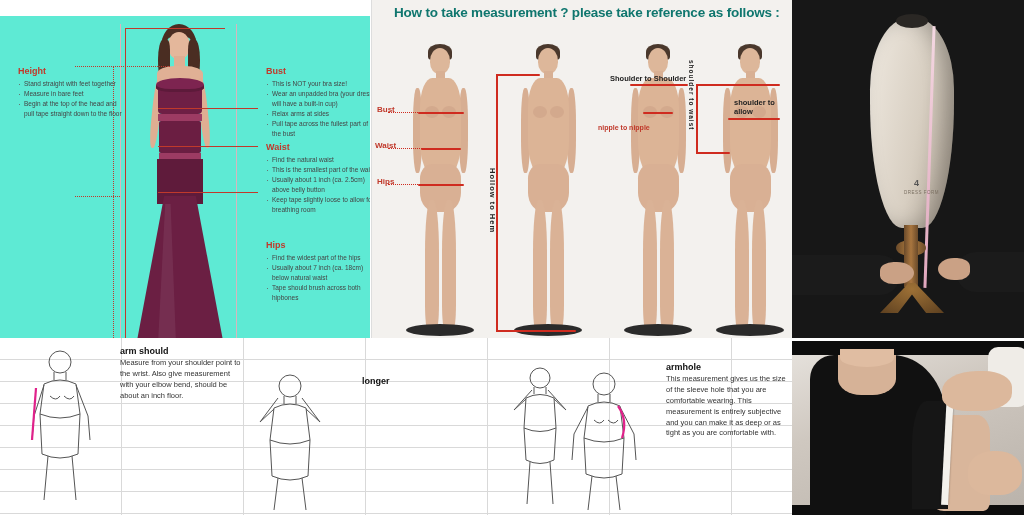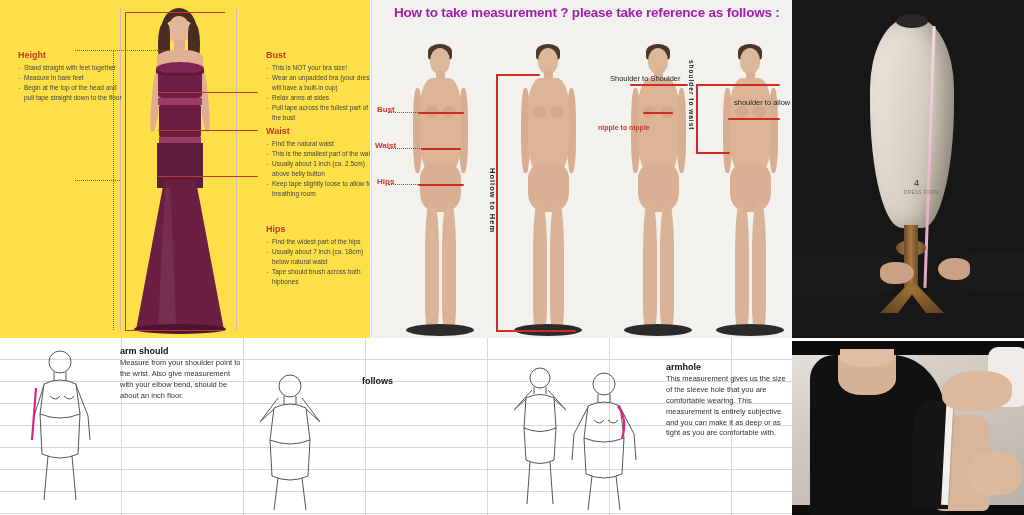--- a/index.html
+++ b/index.html
@@ -14,23 +14,23 @@
     position: relative;
     width: 1024px;
     height: 515px;
     overflow: hidden;
     background: #ffffff;
   }
 
   
   #panel-dress {
     position: absolute;
-    left: 0; top: 0;
+    left: 0; top: 16px;
     width: 370px; height: 338px;
-    background: #fde047;
+    background: #5eead4;
     overflow: hidden;
   }
   #panel-dress .vline {
     position: absolute;
     left: 120px; top: 8px;
     width: 1px; height: 322px;
     background: #d8b6bd;
   }
   #panel-dress .vline2 {
     position: absolute;
@@ -198,21 +198,21 @@
     width: 420px; height: 338px;
     background: #f3f1ee;
     border-left: 1px solid #ddd;
     overflow: hidden;
   }
   #panel-how .title {
     position: absolute;
     left: 22px; top: 5px;
     font-size: 13.5px;
     font-weight: bold;
-    color: #a21caf;
+    color: #0f766e;
     letter-spacing: -0.2px;
   }
   .mann {
     position: absolute;
     top: 40px;
     width: 96px; height: 290px;
   }
   .mn-head {
     position: absolute; left: 38px; top: 8px;
     width: 20px; height: 26px;
@@ -290,21 +290,21 @@
   }
   .lbl-red {
     position: absolute;
     font-size: 8px;
     font-weight: bold;
     color: #c0392b;
   }
   .lbl-dark {
     position: absolute;
     font-size: 7.5px;
-    font-weight: normal;
+    font-weight: bold;
     color: #222;
   }
   .lbl-vert {
     position: absolute;
     font-size: 7.5px;
     font-weight: bold;
     color: #222;
     writing-mode: vertical-rl;
     letter-spacing: 1px;
   }
@@ -771,21 +771,21 @@
           <path d="M20 40 Q34 33 48 40 L50 70 Q34 77 18 70 Z"></path>
           <path d="M20 41 L8 52 L26 32"></path>
           <path d="M48 41 L60 52 L42 32"></path>
           <path d="M18 70 L20 102 Q34 109 48 102 L50 70"></path>
           <path d="M24 104 L21 146 M44 104 L47 146"></path>
         </g>
       </svg>
     </div>
 
     <div class="bnote" style="left:362px;top:38px;width:124px;">
-      <h5>follows</h5>
+      <h5>longer</h5>
     </div>
 
     <div class="sketch" style="left:556px;top:26px;">
       <svg width="96" height="150" viewBox="0 0 96 150">
         <g fill="none" stroke="#555" stroke-width="1">
           <circle cx="48" cy="20" r="11"></circle>
           <path d="M42 30 L42 38 M54 30 L54 38"></path>
           <path d="M32 42 Q48 34 64 42 L68 74 Q48 82 28 74 Z"></path>
           <path d="M32 43 L18 70 L16 96"></path>
           <path d="M64 43 L78 70 L80 96"></path>

